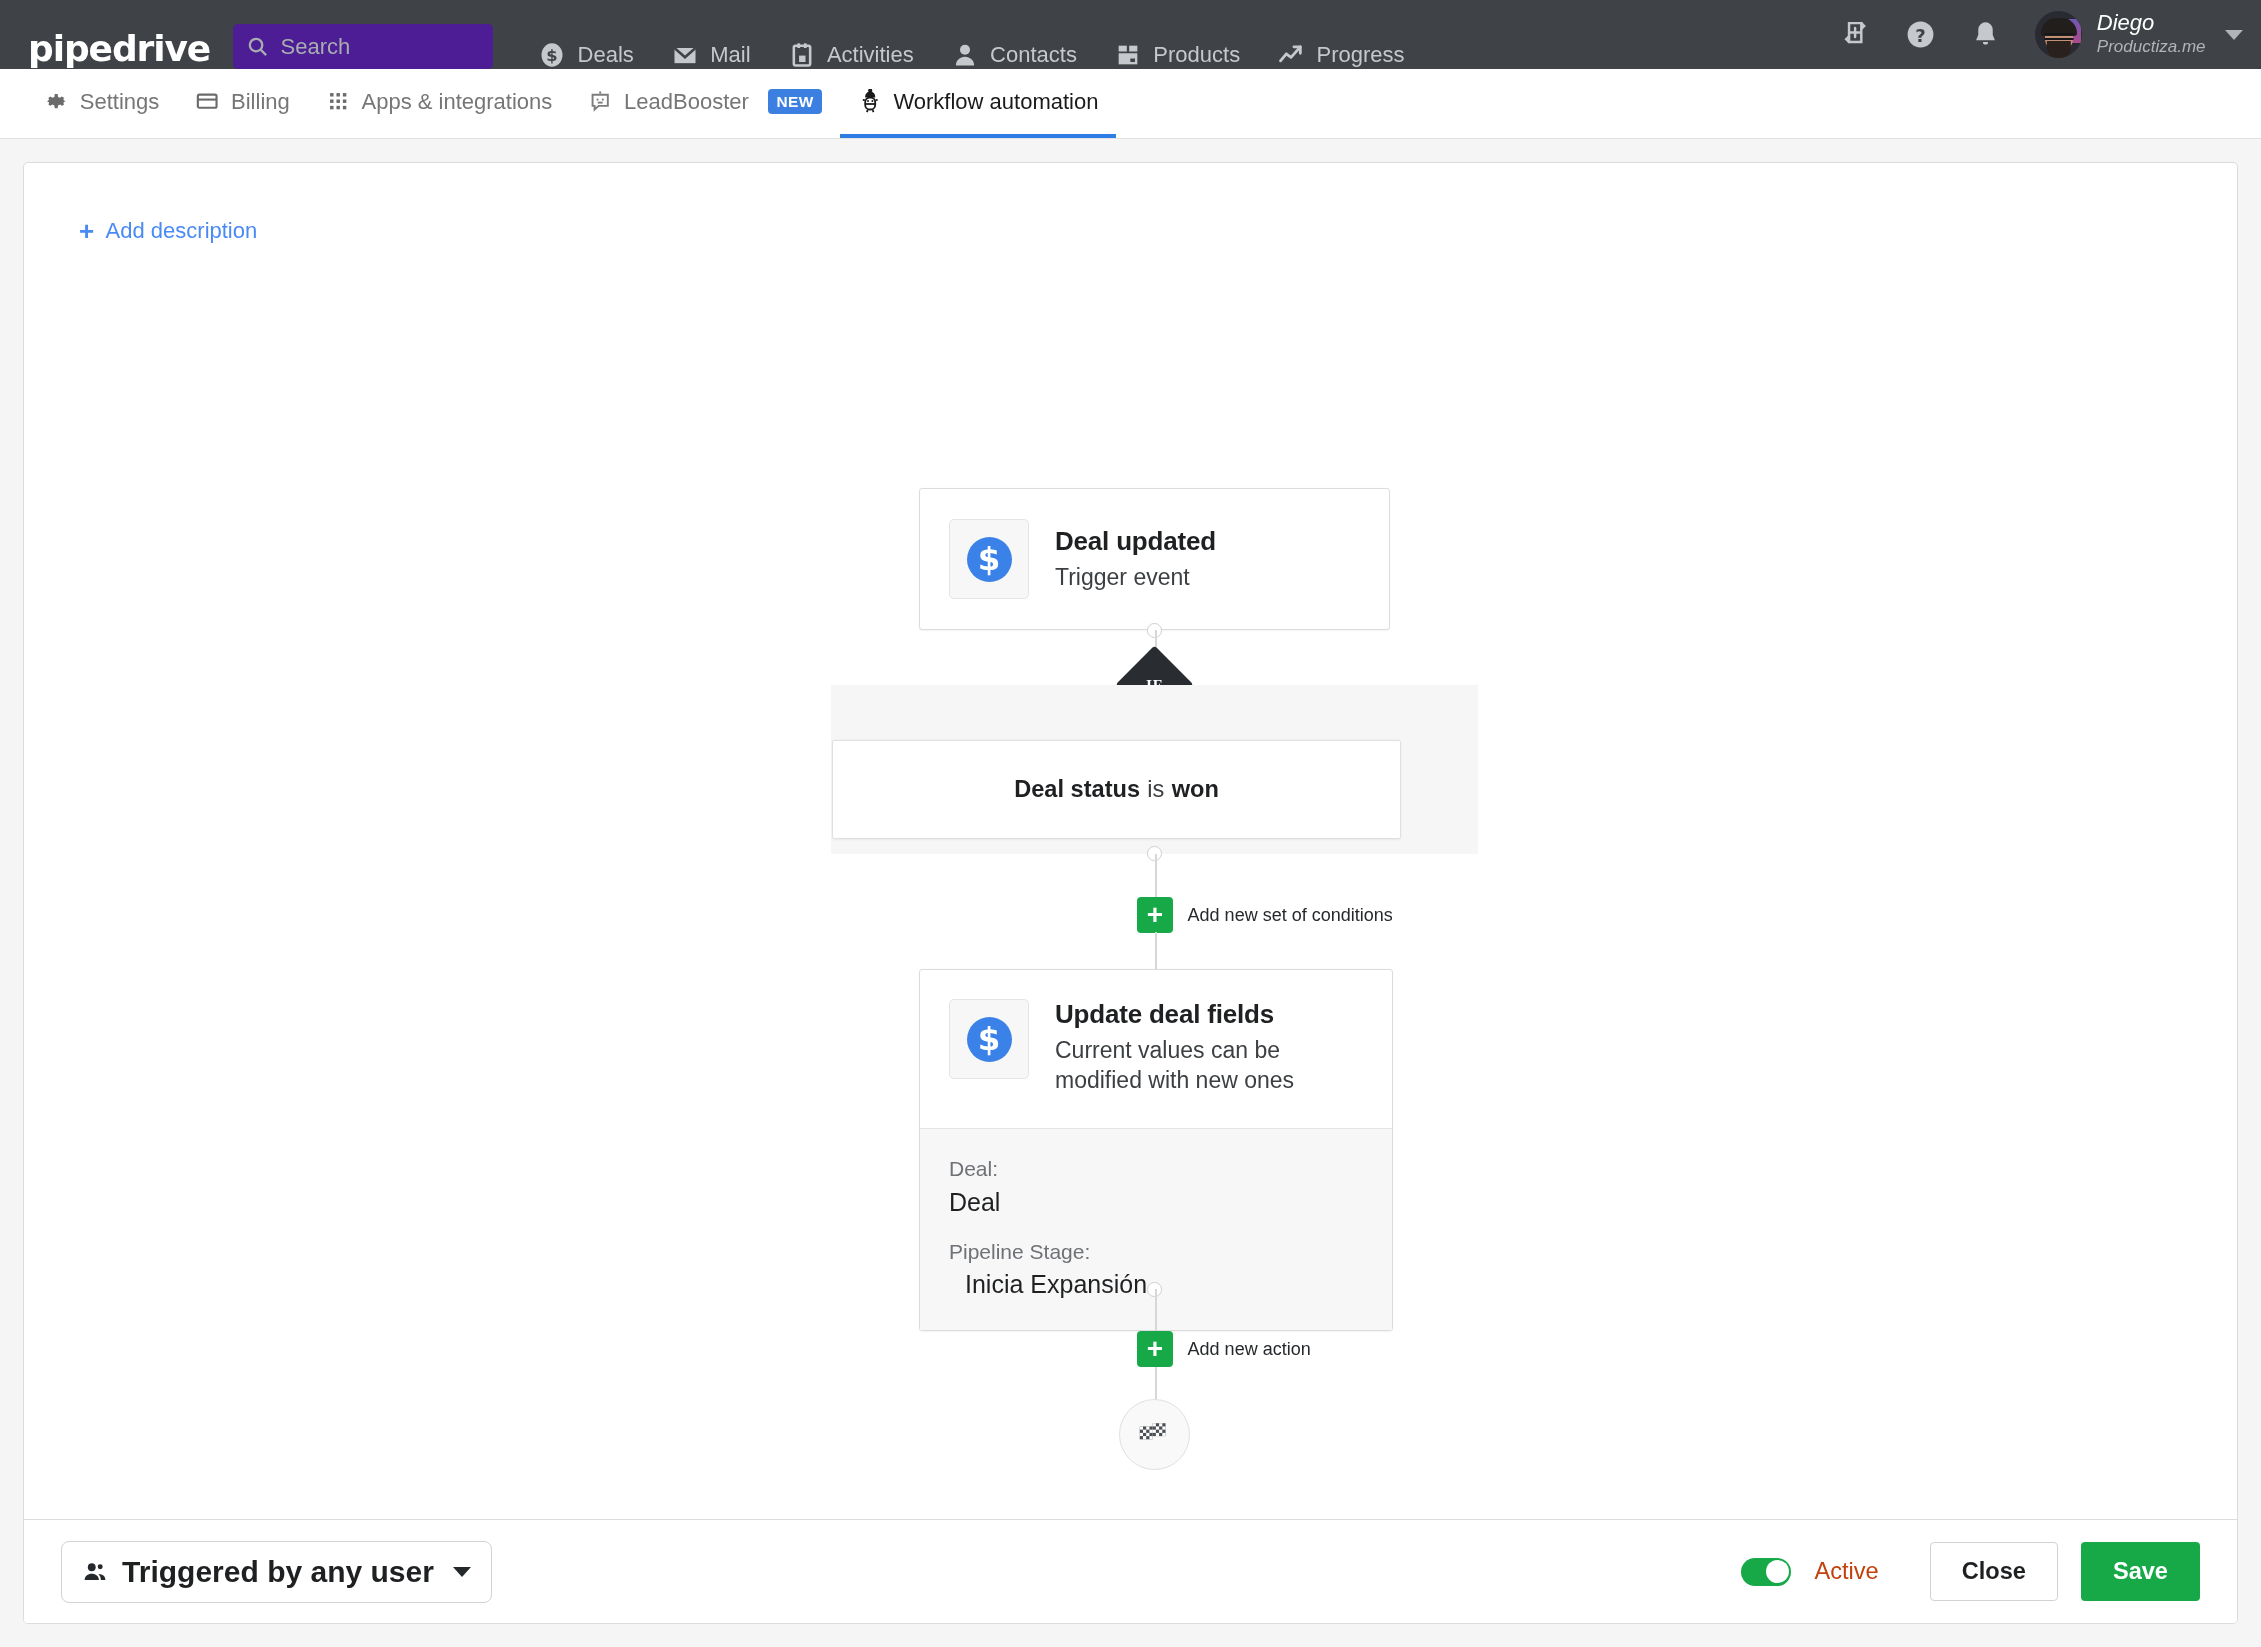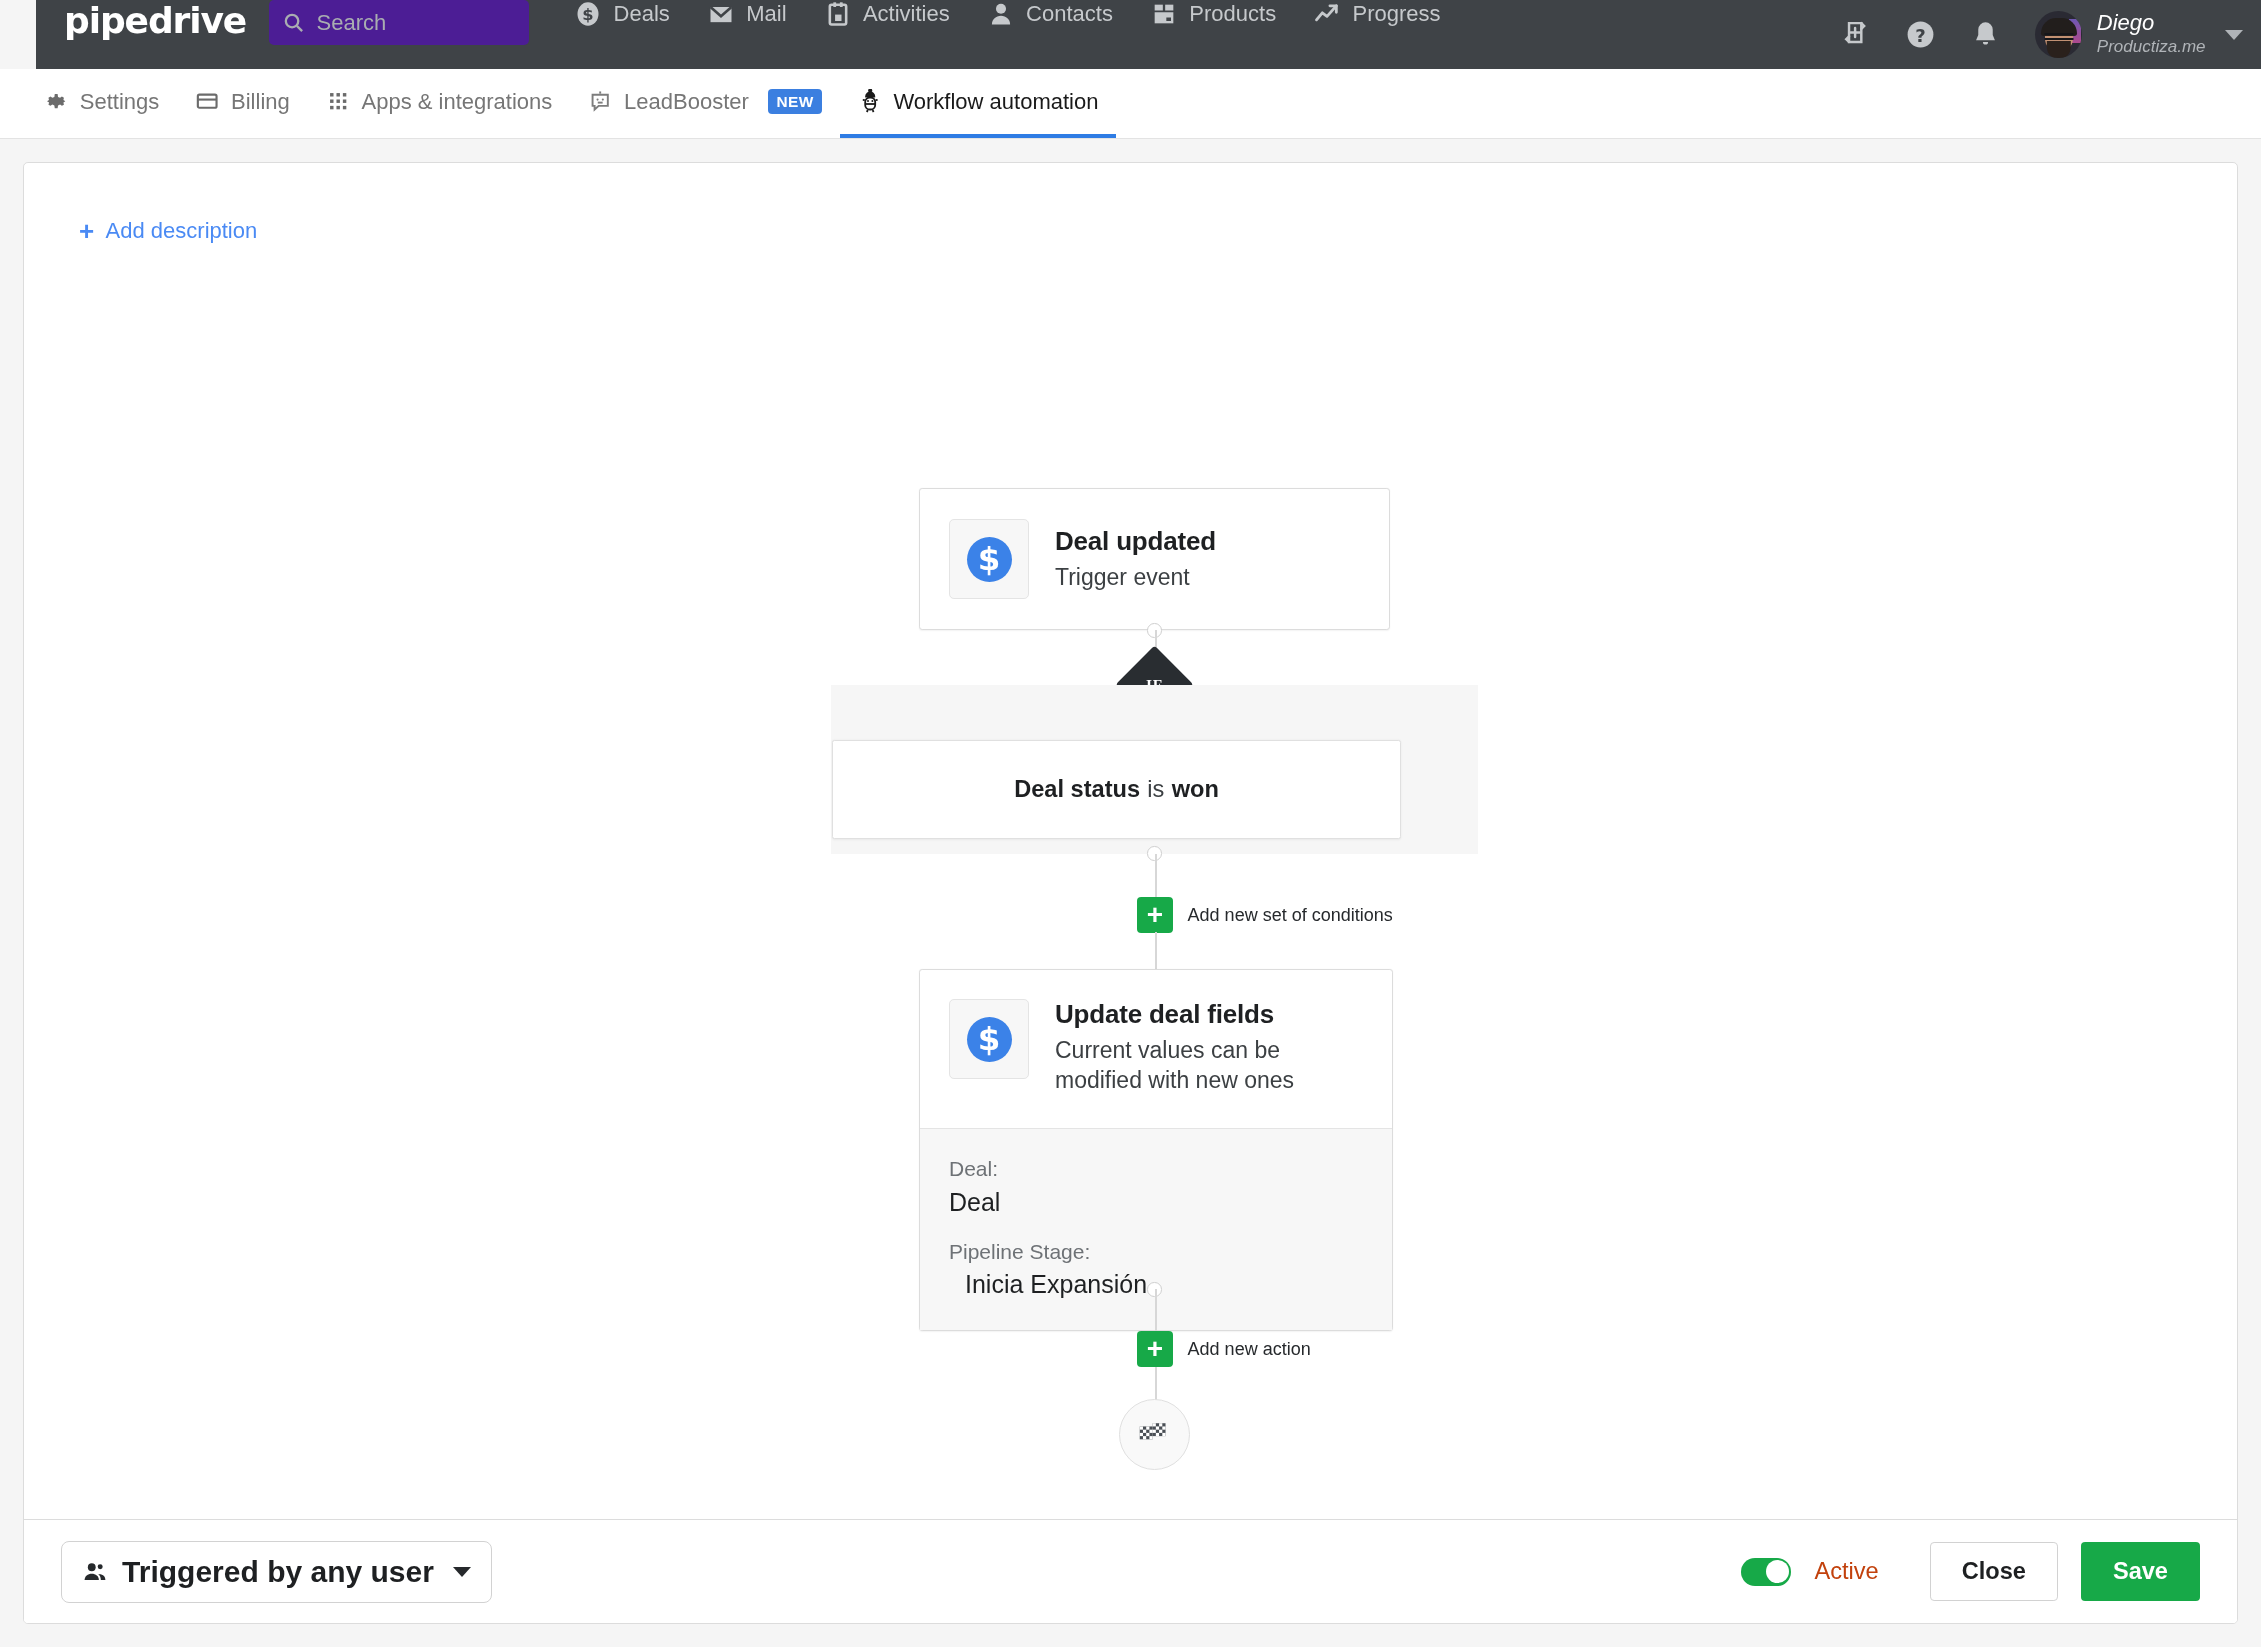--- a/index.html
+++ b/index.html
@@ -15,24 +15,23 @@
     background: #f5f5f5;
     color: #26292c;
     -webkit-font-smoothing: antialiased;
   }
 
   
   .topnav {
     height: 69px;
     background: #3f4347;
     display: flex;
-    align-items: flex-start;
+    align-items: flex-end;
     padding: 0 28px;
     position: relative;
-    margin-left: 36px;
   }
   .brand {
     font-size: 36px;
     font-weight: 700;
     color: #ffffff;
     letter-spacing: -1.1px;
     margin-right: 23px;
     font-family: "DejaVu Sans", sans-serif;
   }
   .search-box {

